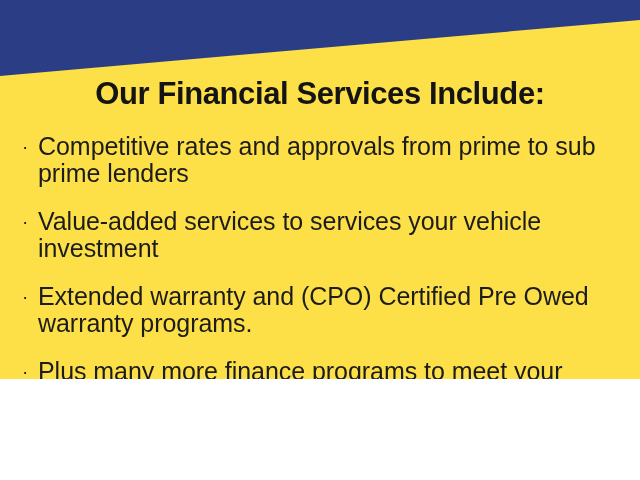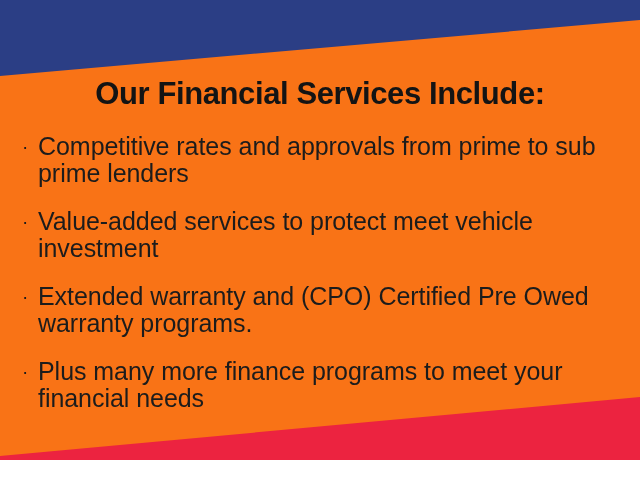--- a/index.html
+++ b/index.html
@@ -11,22 +11,22 @@
     width: 640px;
     height: 480px;
     overflow: hidden;
     font-family: "Liberation Sans", sans-serif;
     -webkit-font-smoothing: antialiased;
   }
 
   #slide {
     position: relative;
     width: 640px;
-    height: 460px;
-    background: #f97316;
+    height: 379px;
+    background: #fde047;
     overflow: hidden;
   }
 
   
   .band {
     position: absolute;
     left: 0;
     top: 0;
     width: 640px;
     height: 480px;
@@ -99,21 +99,21 @@
 
   <div id="bullets">
 
     <div class="bullet-row">
       <span class="bullet-marker">·</span>
       <span class="bullet-text">Competitive rates and approvals from prime to sub prime lenders</span>
     </div>
 
     <div class="bullet-row">
       <span class="bullet-marker">·</span>
-      <span class="bullet-text">Value-added services to protect meet vehicle investment</span>
+      <span class="bullet-text">Value-added services to services your vehicle investment</span>
     </div>
 
     <div class="bullet-row">
       <span class="bullet-marker">·</span>
       <span class="bullet-text">Extended warranty and (CPO) Certified Pre Owed warranty programs.</span>
     </div>
 
     <div class="bullet-row">
       <span class="bullet-marker">·</span>
       <span class="bullet-text">Plus many more finance programs to meet your financial needs</span>

